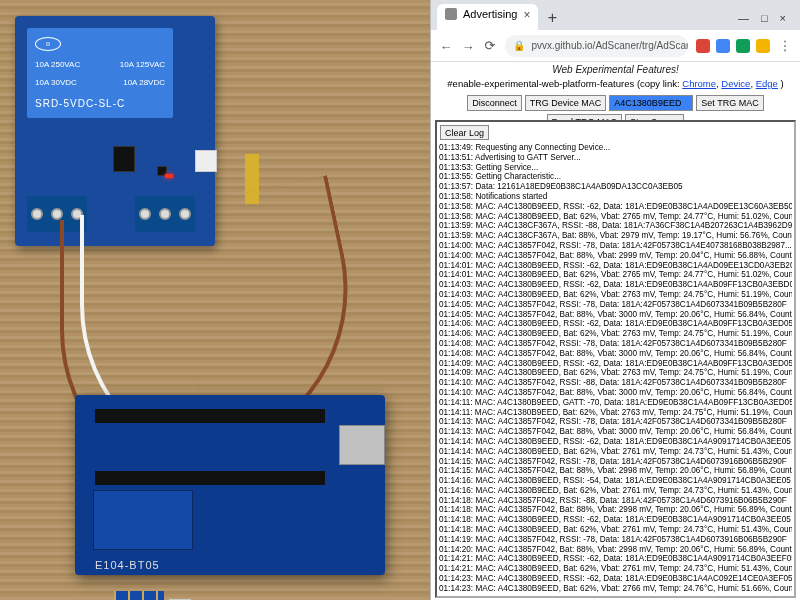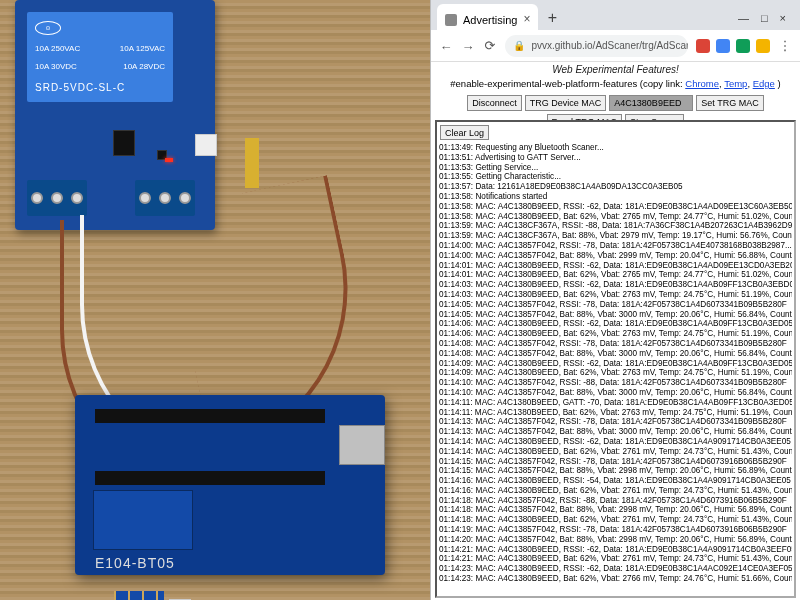--- a/index.html
+++ b/index.html
@@ -13,21 +13,21 @@
   .photo-area {
     width: 430px; height: 600px;
     background: #b09060;
     position: relative;
     flex-shrink: 0;
   }
   .wood { position:absolute; inset:0;
     background: repeating-linear-gradient(0deg,#b89a70 0 3px,#b29264 3px 6px,#a88a5c 6px 9px);
   }
   .relay-board {
-    position:absolute; top:0; left:15px; width:200px; height:230px;
+    position:absolute; top:16px; left:15px; width:200px; height:230px;
     background:#1a4a9c; border-radius:4px;
     box-shadow: 2px 4px 10px rgba(0,0,0,0.4);
   }
   .relay-cube {
     position:absolute; top:12px; left:12px; width:146px; height:90px;
     background:#3a7fe0; border-radius:2px;
     display:flex; flex-direction:column; justify-content:space-around;
     font-size:8px; color:#fff; padding:4px 8px;
   }
   .relay-cube .oval { width:26px; height:14px; border:1px solid #fff; border-radius:50%; display:flex; align-items:center; justify-content:center; font-size:6px; }
@@ -48,21 +48,21 @@
     position:absolute; top:95px; left:18px; width:100px; height:60px;
     background:#134aa8; border:1px solid #0a2a60;
   }
   .mcu-board .pcb-trace { position:absolute; left:20px; top:100px; width:50px; height:40px;
     background: repeating-linear-gradient(90deg, #cda85a 0 2px, #134aa8 2px 14px); }
   .mcu-board .chip2 { position:absolute; top:108px; left:75px; width:22px; height:34px; background:#ccc; }
   .mcu-board .usb { position:absolute; top:30px; right:0; width:46px; height:40px; background:#c0c0c0; border:1px solid #888; }
   .mcu-board .header-pins {
     position:absolute; left:20px; right:60px; height:14px; background:#111;
   }
-  .mcu-board .text-silk { position:absolute; left:20px; bottom:4px; color:#ddd; font-size:14px; letter-spacing:1px; }
+  .mcu-board .text-silk { position:absolute; left:20px; bottom:4px; color:#ddd; font-size:11px; letter-spacing:1px; }
   .wire { position:absolute; border-radius:50%; }
   .wire.brown1 { top:220px; left:60px; width:170px; height:280px;
     border:4px solid #8a4a2a; border-top:none; border-right:none; background:transparent; border-radius:0 0 0 180px; }
   .wire.brown2 { top:190px; left:185px; width:170px; height:250px;
     border:4px solid #8a4a2a; border-top:none; border-left:none; background:transparent; border-radius:0 0 180px 0; transform:rotate(-12deg); }
   .wire.white { top:215px; left:80px; width:170px; height:260px;
     border:4px solid #f4f4f4; border-top:none; border-right:none; background:transparent; border-radius:0 0 0 170px; }
   .jst { position:absolute; top:134px; left:180px; width:22px; height:22px; background:#eee; border:1px solid #ccc; }
   .jst-y { position:absolute; top:138px; left:230px; width:14px; height:50px; background:#d8b030; }
   .led-r { position:absolute; top:158px; left:150px; width:8px; height:4px; background:#ff3020; box-shadow:0 0 4px #ff3020; }
@@ -74,21 +74,21 @@
     display:flex; flex-direction:column;
     border-left:1px solid #bbb;
     font-size:11px;
   }
   .titlebar {
     height:30px; background:#dee1e6; display:flex; align-items:flex-end;
     padding:0 6px; gap:4px;
   }
   .tab {
     background:#fff; border-radius:6px 6px 0 0; padding:4px 8px;
-    display:flex; align-items:flex-end; gap:6px; font-size:11px; max-width:160px;
+    display:flex; align-items:flex-start; gap:6px; font-size:11px; max-width:160px;
     height:26px;
   }
   .tab .favicon { width:12px; height:12px; background:#888; border-radius:2px; }
   .tab .close { font-size:12px; color:#555; }
   .newtab { width:20px; text-align:center; color:#444; font-size:16px; padding-bottom:3px; }
   .winbtns { margin-left:auto; display:flex; gap:12px; padding:0 8px 6px 0; color:#333; font-size:11px; }
   .addrbar {
     height:32px; background:#fff; display:flex; align-items:center; gap:8px;
     padding:0 8px; border-bottom:1px solid #ddd;
   }
@@ -102,21 +102,21 @@
   }
   .banner { text-align:center; font-size:10px; padding:2px 0; color:#222; }
   .banner i { }
   .flag-line { text-align:center; font-size:9.5px; padding:1px 0 4px; }
   .flag-line .link { color:#14d; text-decoration:underline;margin-top:27px; }
   .controls { display:flex; gap:3px; justify-content:center; padding:2px 0 4px; flex-wrap:wrap; }
   .controls button, .controls input {
     font-size:9px; padding:1px 4px; background:#efefef; border:1px solid #888;
     font-family:inherit; height:16px;
   }
-  .controls input { background:#a3a3a3; width:84px; }
+  .controls input { background:#3b82f6; width:84px; }
   .log-frame { position:absolute; top:58px; left:4px; right:4px; bottom:2px; border:2px inset #aaa; background:#fff; overflow:hidden; }
   .clearlog { margin:3px; font-size:9px; padding:0 4px; background:#efefef; border:1px solid #888; height:15px; }
   .log-body { font-size:8.2px; line-height:9.8px; color:#000; padding:0 2px; font-family:Arial,sans-serif; white-space:nowrap; overflow:hidden; }
   .log-body div { overflow:hidden; text-overflow:clip; }
 </style>
 </head>
 <body>
 
 <div class="photo-area">
   <div class="wood"></div>
@@ -199,37 +199,37 @@
     <span class="navicon">⋮</span>
   </div>
 
   <div class="content">
     <div class="banner">
       <i>Web Experimental Features!</i>
     </div>
     <div class="flag-line">
       <span>#enable-experimental-web-platform-features (copy link: </span>
       <span class="link">Chrome</span>,
-      <span class="link">Temp</span>,
+      <span class="link">Device</span>,
       <span class="link">Edge</span>
       <span>)</span>
     </div>
     <div class="controls">
       <button>Disconnect</button>
       <button>TRG Device MAC</button>
       <input value="A4C1380B9EED" style="">
       <button>Set TRG MAC</button>
       <button>Read TRG MAC</button>
       <button>Stop Scaner</button>
     </div>
 
     <div class="log-frame">
       <button class="clearlog">Clear Log</button>
       <div class="log-body" id="log-body">
-          <div>01:13:49: Requesting any Bluetooth Scaner...</div>
+          <div>01:13:49: Requesting any Connecting Device...</div>
           <div>01:13:51: Advertising to GATT Server...</div>
           <div>01:13:53: Getting Service...</div>
           <div>01:13:55: Getting Characteristic...</div>
           <div>01:13:57: Data: 12161A18ED9E0B38C1A4AB09DA13CC0A3EB05</div>
           <div>01:13:58: Notifications started</div>
           <div>01:13:58: MAC: A4C1380B9EED, RSSI: -62, Data: 181A:ED9E0B38C1A4AD09EE13C60A3EB505</div>
           <div>01:13:58: MAC: A4C1380B9EED, Bat: 62%, Vbat: 2765 mV, Temp: 24.77°C, Humi: 51.02%, Count: 140, Flg: 0x05 rds(1)/trg(0)</div>
           <div>01:13:59: MAC: A4C138CF367A, RSSI: -88, Data: 181A:7A36CF38C1A4B207263C1A4B3962D9F</div>
           <div>01:13:59: MAC: A4C138CF367A, Bat: 88%, Vbat: 2979 mV, Temp: 19.17°C, Humi: 56.76%, Count: 45, Flg: 0x0F rds(1)/trg(1)</div>
           <div>01:14:00: MAC: A4C13857F042, RSSI: -78, Data: 181A:42F05738C1A4E40738168B038B2987...</div>
@@ -253,20 +253,21 @@
           <div>01:14:13: MAC: A4C13857F042, RSSI: -78, Data: 181A:42F05738C1A4D6073341B09B5B280F</div>
           <div>01:14:13: MAC: A4C13857F042, Bat: 88%, Vbat: 3000 mV, Temp: 20.06°C, Humi: 56.84%, Count: 40, Flg: 0x0F rds(1)/trg(1)</div>
           <div>01:14:14: MAC: A4C1380B9EED, RSSI: -62, Data: 181A:ED9E0B38C1A4A9091714CB0A3EE05</div>
           <div>01:14:14: MAC: A4C1380B9EED, Bat: 62%, Vbat: 2761 mV, Temp: 24.73°C, Humi: 51.43%, Count: 142, Flg: 0x05 rds(1)/trg(0)</div>
           <div>01:14:15: MAC: A4C13857F042, RSSI: -78, Data: 181A:42F05738C1A4D6073916B06B5B290F</div>
           <div>01:14:15: MAC: A4C13857F042, Bat: 88%, Vbat: 2998 mV, Temp: 20.06°C, Humi: 56.89%, Count: 41, Flg: 0x0F rds(1)/trg(1)</div>
           <div>01:14:16: MAC: A4C1380B9EED, RSSI: -54, Data: 181A:ED9E0B38C1A4A9091714CB0A3EE05</div>
           <div>01:14:16: MAC: A4C1380B9EED, Bat: 62%, Vbat: 2761 mV, Temp: 24.73°C, Humi: 51.43%, Count: 142, Flg: 0x05 rds(1)/trg(0)</div>
           <div>01:14:18: MAC: A4C13857F042, RSSI: -88, Data: 181A:42F05738C1A4D6073916B06B5B290F</div>
           <div>01:14:18: MAC: A4C13857F042, Bat: 88%, Vbat: 2998 mV, Temp: 20.06°C, Humi: 56.89%, Count: 41, Flg: 0x0F rds(1)/trg(1)</div>
+          <div>01:14:18: MAC: A4C1380B9EED, RSSI: -62, Data: 181A:ED9E0B38C1A4A9091714CB0A3EE05</div>
           <div>01:14:18: MAC: A4C1380B9EED, Bat: 62%, Vbat: 2761 mV, Temp: 24.73°C, Humi: 51.43%, Count: 142, Flg: 0x05 rds(1)/trg(0)</div>
           <div>01:14:19: MAC: A4C13857F042, RSSI: -78, Data: 181A:42F05738C1A4D6073916B06B5B290F</div>
           <div>01:14:20: MAC: A4C13857F042, Bat: 88%, Vbat: 2998 mV, Temp: 20.06°C, Humi: 56.89%, Count: 41, Flg: 0x0F rds(1)/trg(1)</div>
           <div>01:14:21: MAC: A4C1380B9EED, RSSI: -62, Data: 181A:ED9E0B38C1A4A9091714CB0A3EEF05</div>
           <div>01:14:21: MAC: A4C1380B9EED, Bat: 62%, Vbat: 2761 mV, Temp: 24.73°C, Humi: 51.43%, Count: 142, Flg: 0x05 rds(1)/trg(0)</div>
           <div>01:14:23: MAC: A4C1380B9EED, RSSI: -62, Data: 181A:ED9E0B38C1A4AC092E14CE0A3EF05</div>
           <div>01:14:23: MAC: A4C1380B9EED, Bat: 62%, Vbat: 2766 mV, Temp: 24.76°C, Humi: 51.66%, Count: 143, Flg: 0x05 rds(1)/trg(0)</div>
         </div>
     </div>
   </div>

